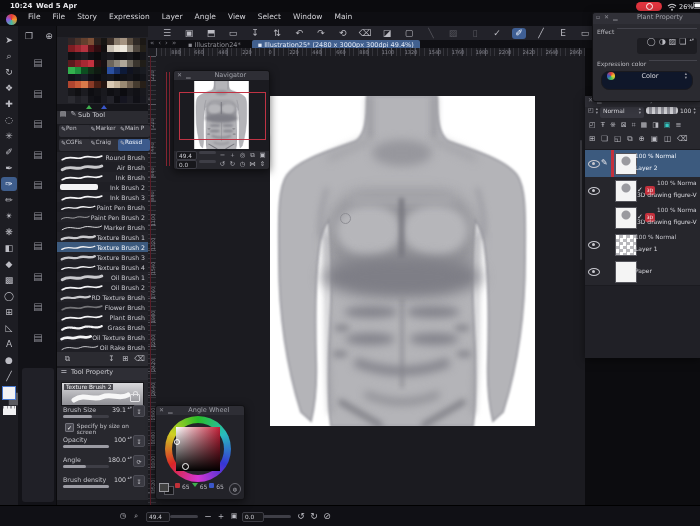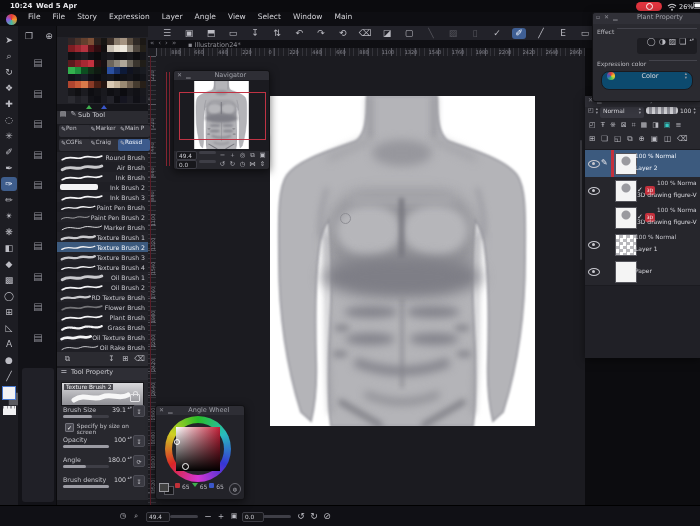--- a/index.html
+++ b/index.html
@@ -126,20 +126,21 @@
 
   <div class="abs" style="left:148px;top:40px;width:552px;height:8px;background:#0f0f13"></div>
   <div id="tab-chevrons" class="flex abs" style="left:150px;top:39px;height:10px;gap:4px">
       <span style="font-size: 7px; color: rgb(126, 126, 134);">«</span>
       <span style="font-size: 7px; color: rgb(126, 126, 134);">‹</span>
       <span style="font-size: 7px; color: rgb(126, 126, 134);">›</span>
       <span style="font-size: 7px; color: rgb(126, 126, 134);">»</span>
     </div>
   <div id="tabs" class="flex abs" style="left:182px;top:39.5px;height:10px;gap:5px">
       <span class="tab">▪ Illustration24*</span>
+      <span class="tab active">▪ Illustration25* (2480 x 3000px 300dpi 49.4%)</span>
     </div>
 
   <div class="abs" style="left:148px;top:48px;width:437px;height:457px;background:#1b1b20"></div>
 
   <div class="abs hruler" style="left:156px;top:48px;width:429px;height:8px"></div>
   <div class="abs vruler" style="left:148px;top:56px;width:8px;height:449px"></div>
   <div id="hruler-labels">
       <span class="rlabel" style="left: 176px; top: 48.5px;">880</span>
       <span class="rlabel" style="left: 199px; top: 48.5px;">660</span>
       <span class="rlabel" style="left: 223px; top: 48.5px;">440</span>
@@ -665,21 +666,21 @@
         <span class="ic" style="font-size: 8px;">◯</span>
         <span class="ic" style="font-size: 8px;">◑</span>
         <span class="ic" style="font-size: 8px;">▨</span>
         <span class="ic" style="font-size: 8px;">❏</span>
         <span class="stepper">▴▾</span>
       </div>
     <div class="flex" style="margin:6px 4px 0;gap:3px">
       <span style="font-size:6px;color:#b9b9bf">Expression color</span>
       <span style="flex:1;height:1px;background:#44444c"></span>
     </div>
-    <div class="flex" style="margin:4px 8px 0;height:17px;background:#0c4a6e;border:1px solid #1a1a1f;border-radius:8px;padding:0 5px">
+    <div class="flex" style="margin:4px 8px 0;height:17px;background:#0f172a;border:1px solid #1a1a1f;border-radius:8px;padding:0 5px">
       <span style="width:8px;height:8px;border-radius:50%;background:conic-gradient(#e23b3b,#f2d22c,#3bbf5e,#3a57c9,#e23b3b)"></span>
       <span style="flex:1;text-align:center;font-size:6.5px;color:#d6d6db">Color</span>
       <span class="stepper">▴<br>▾</span>
     </div>
   </div>
 
   <div class="abs" style="left:585px;top:96px;width:115px;height:262px;background:#28282e;box-shadow:0 2px 8px rgba(0,0,0,.5);z-index:20">
     <div class="flex" style="height:11px;padding:0 3px;background:#2e2e35">
       <span class="winbtn">✕</span>
       <span class="winbtn">▁</span>

